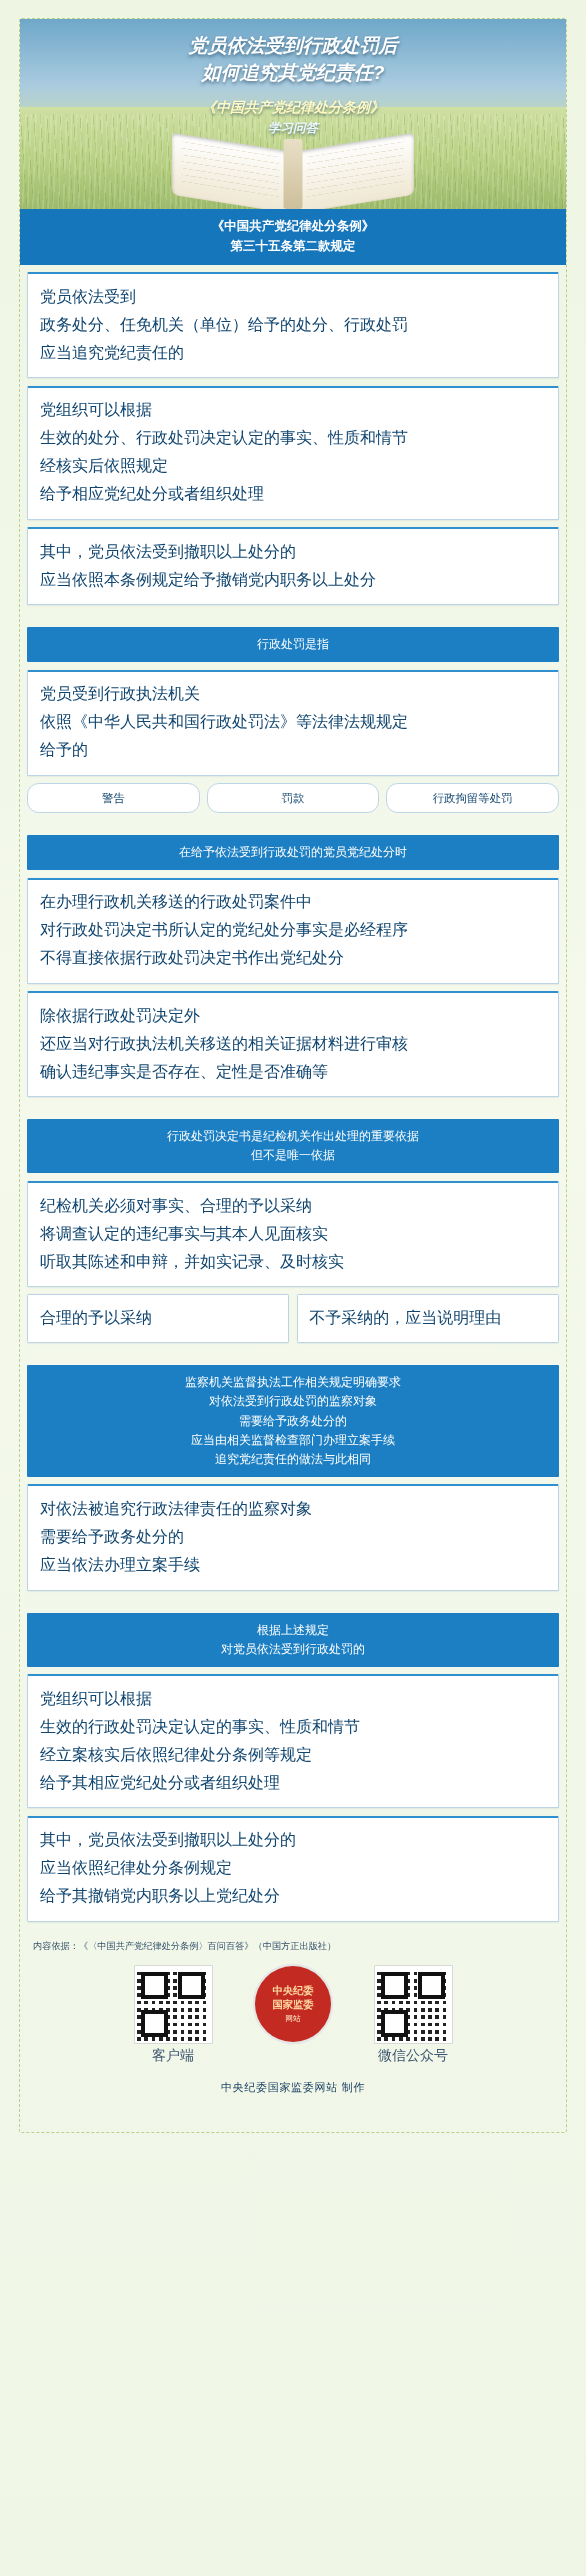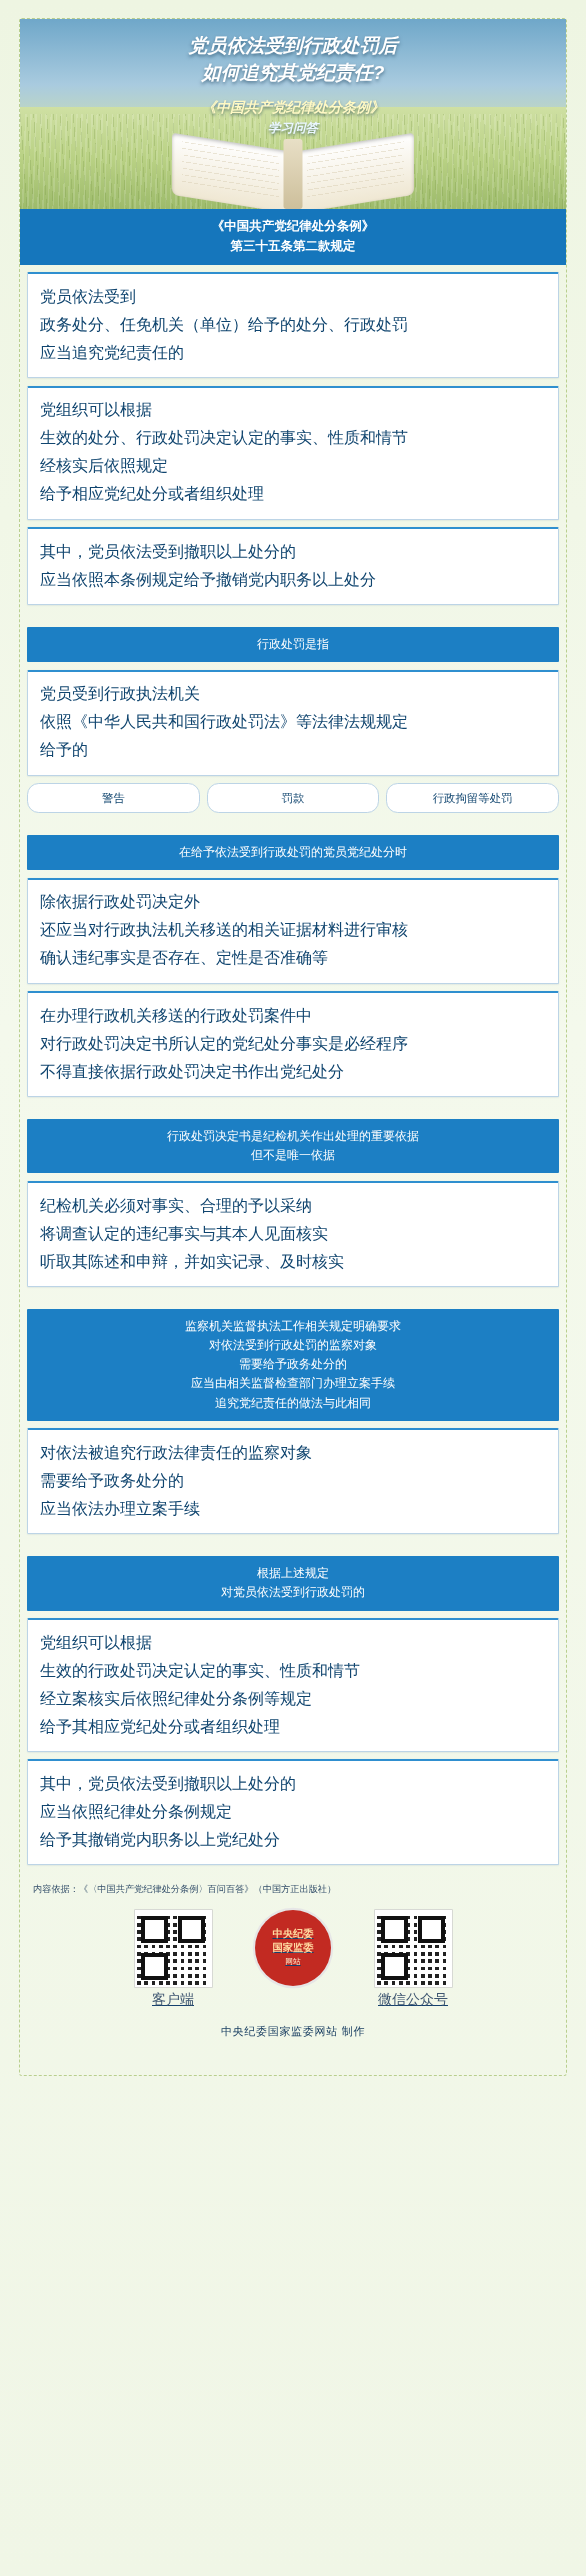--- a/index.html
+++ b/index.html
@@ -158,21 +158,21 @@
     color:#35506b;
     line-height:1.8;
   }
   .qr-row{
     display:flex;
     justify-content:center;
     align-items:flex-start;
     gap:34px;
     margin-top:11.7px;
   }
-  .qr-item{width:86px;text-align:center;text-decoration:underline;}
+  .qr-item{width:86px;text-align:center;}
   .qr{
     width:73px;height:73px;margin:0 auto;
     background:
       repeating-linear-gradient(90deg,#111 0 3.7px,#fff 3.7px 7.3px),
       repeating-linear-gradient(0deg,#111 0 3.7px,#fff 3.7px 7.3px);
     background-blend-mode:screen;
     border:2.9px solid #fff;
     box-shadow:0 0 0 0.7px #ccc;
     position:relative;
   }
@@ -253,34 +253,38 @@
 给予的</div>
     <div class="pill-row">
       <div class="pill">警告</div>
       <div class="pill">罚款</div>
       <div class="pill">行政拘留等处罚</div>
     </div>
 
     <div class="gap"></div>
 
     <div class="blue-header" style="white-space:pre-line">在给予依法受到行政处罚的党员党纪处分时</div>
+    <div class="card" style="white-space:pre-line">在办理行政机关移送的行政处罚案件中
+对行政处罚决定书所认定的党纪处分事实是必经程序
+不得直接依据行政处罚决定书作出党纪处分</div>
     <div class="card" style="white-space:pre-line">除依据行政处罚决定外
 还应当对行政执法机关移送的相关证据材料进行审核
 确认违纪事实是否存在、定性是否准确等</div>
-    <div class="card" style="white-space:pre-line">在办理行政机关移送的行政处罚案件中
-对行政处罚决定书所认定的党纪处分事实是必经程序
-不得直接依据行政处罚决定书作出党纪处分</div>
 
     <div class="gap"></div>
 
     <div class="blue-header" style="white-space:pre-line">行政处罚决定书是纪检机关作出处理的重要依据
 但不是唯一依据</div>
     <div class="card" style="white-space:pre-line">纪检机关必须对事实、合理的予以采纳
 将调查认定的违纪事实与其本人见面核实
 听取其陈述和申辩，并如实记录、及时核实</div>
+    <div class="two-col">
+      <div class="card plain">合理的予以采纳</div>
+      <div class="card plain">不予采纳的，应当说明理由</div>
+    </div>
 
     <div class="gap"></div>
 
     <div class="blue-header" style="white-space:pre-line">监察机关监督执法工作相关规定明确要求
 对依法受到行政处罚的监察对象
 需要给予政务处分的
 应当由相关监督检查部门办理立案手续
 追究党纪责任的做法与此相同</div>
     <div class="card" style="white-space:pre-line">对依法被追究行政法律责任的监察对象
 需要给予政务处分的

